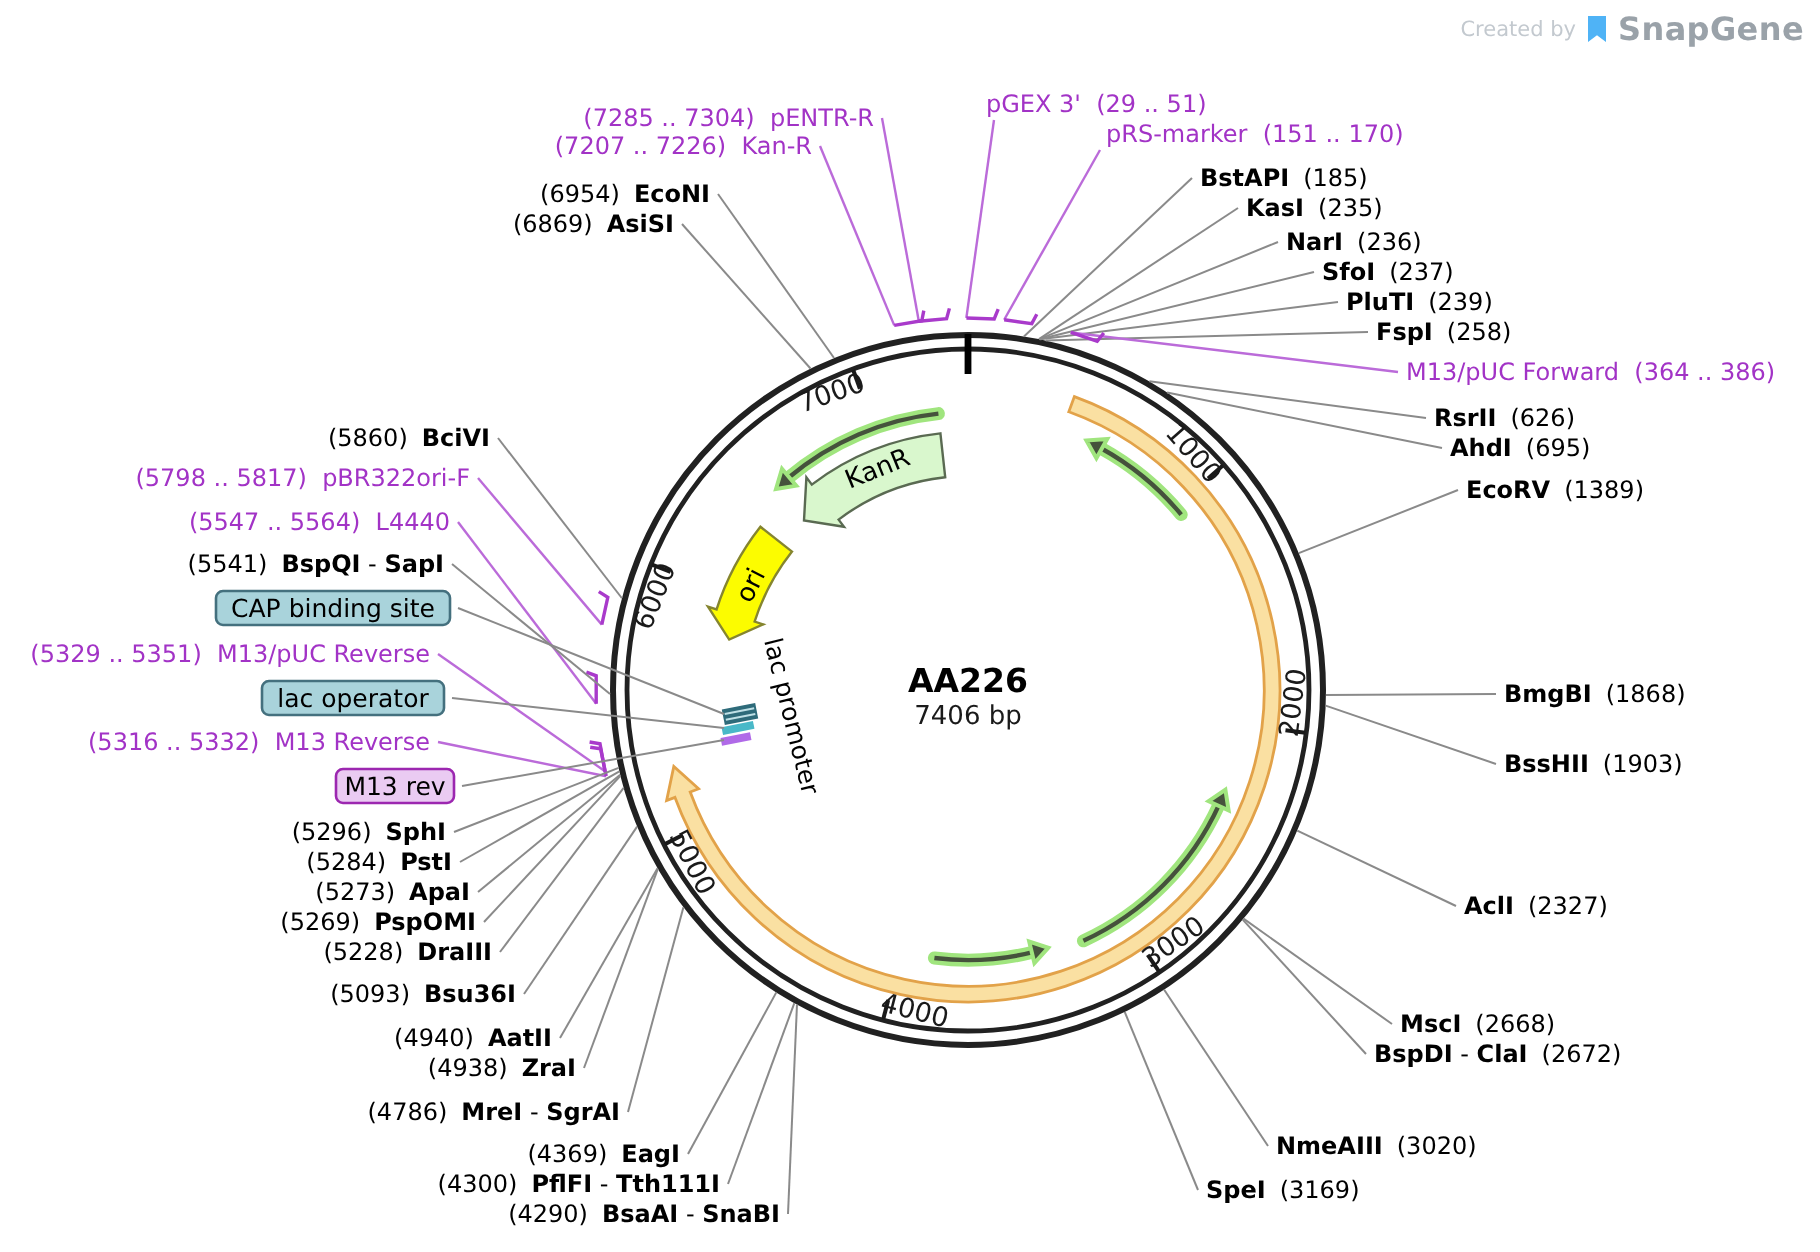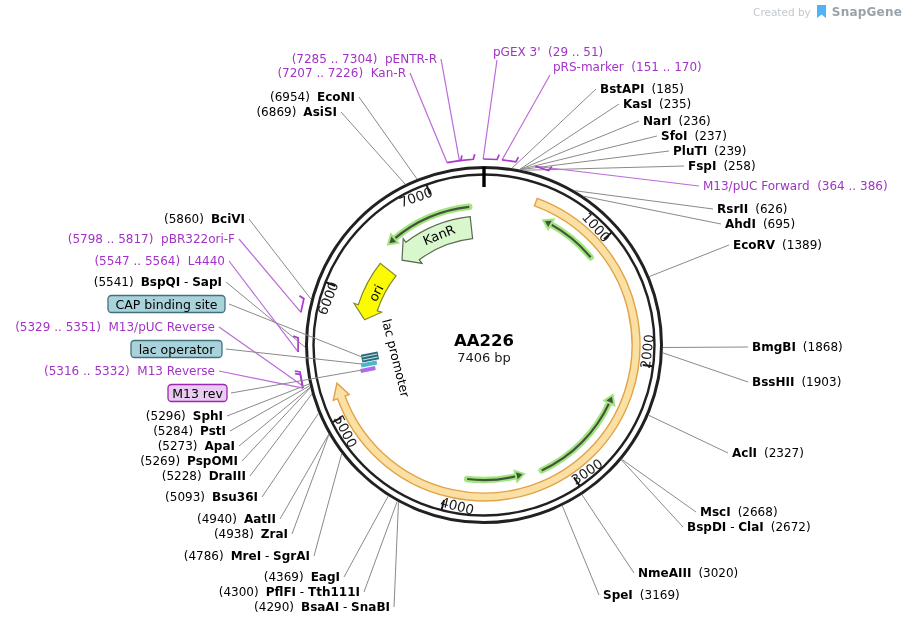--- a/index.html
+++ b/index.html
@@ -1,21 +1,21 @@
 <!DOCTYPE html>
 <html><head>
 <meta charset="utf-8">
 <style>
   html,body{margin:0;padding:0;background:#fff;}
   #stage{position:relative;width:910px;height:626px;background:#ffffff;overflow:hidden;
          font-family:"DejaVu Sans","Liberation Sans",sans-serif;}
   #map-svg{position:absolute;left:0;top:0;}
   #watermark{position:absolute;top:5px;right:8px;display:flex;align-items:center;gap:5px;text-align:center;}
   #watermark .created{font-size:10.5px;color:#c3c9cf;}
-  #watermark .brand{font-size:12px;color:#9aa2a9;font-weight:bold;letter-spacing:.2px;}
+  #watermark .brand{font-size:16px;color:#9aa2a9;font-weight:bold;letter-spacing:.2px;}
   text{font-family:"DejaVu Sans","Liberation Sans",sans-serif;}
 </style>
 </head>
 <body>
 
 <div id="stage">
   <svg id="map-svg" width="910" height="626" viewBox="0 0 910 626">
     <g id="layer-features">
         <path d="M 537.2 198.3 A 156 156 0 1 1 337.5 398.7 L 333.3 400.3 L 336.9 383.2 L 349.3 394.4 L 345.1 396.0 A 148 148 0 1 0 534.4 205.9 Z" fill="#fae0a2" stroke="#e2a249" stroke-width="1.4"></path>
         <path d="M 590.6 257.3 A 138 138 0 0 0 550.5 224.1" fill="none" stroke="#a0e57e" stroke-width="6.5" stroke-linecap="round"></path>

